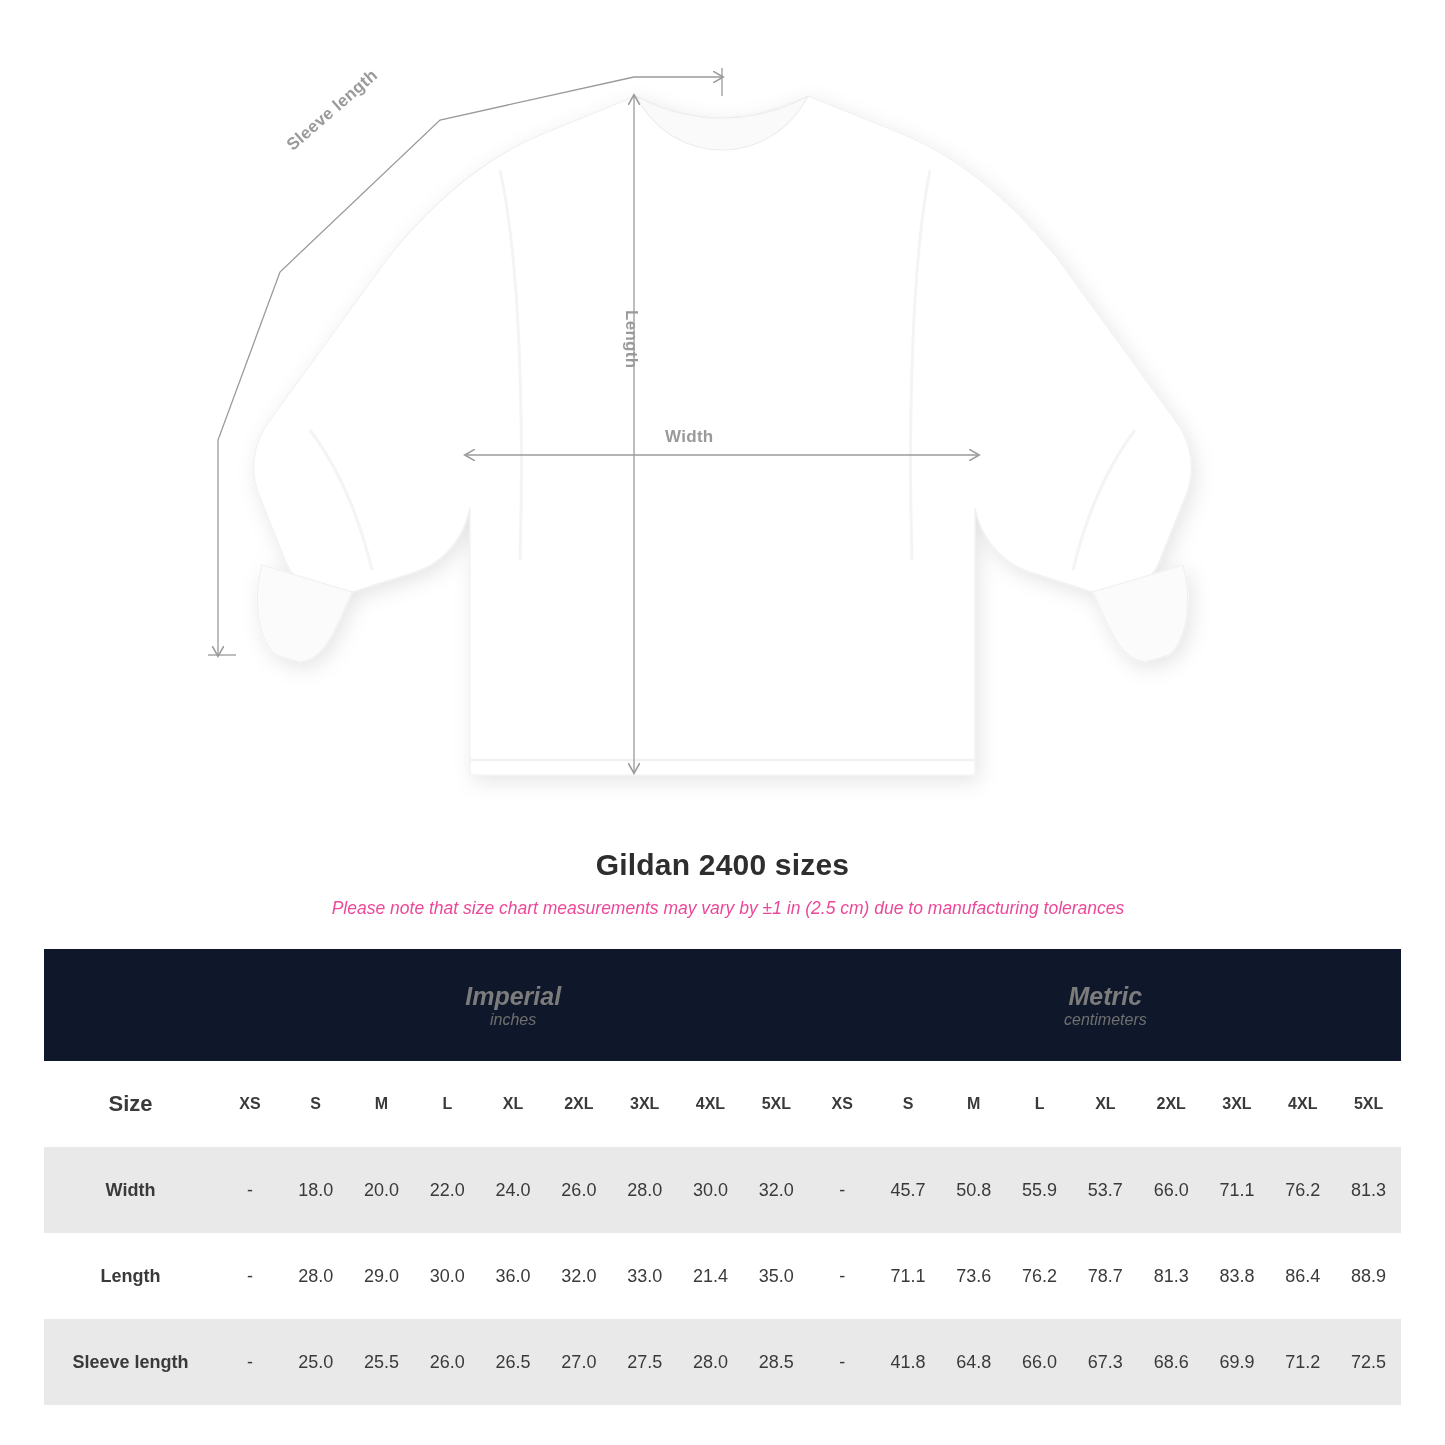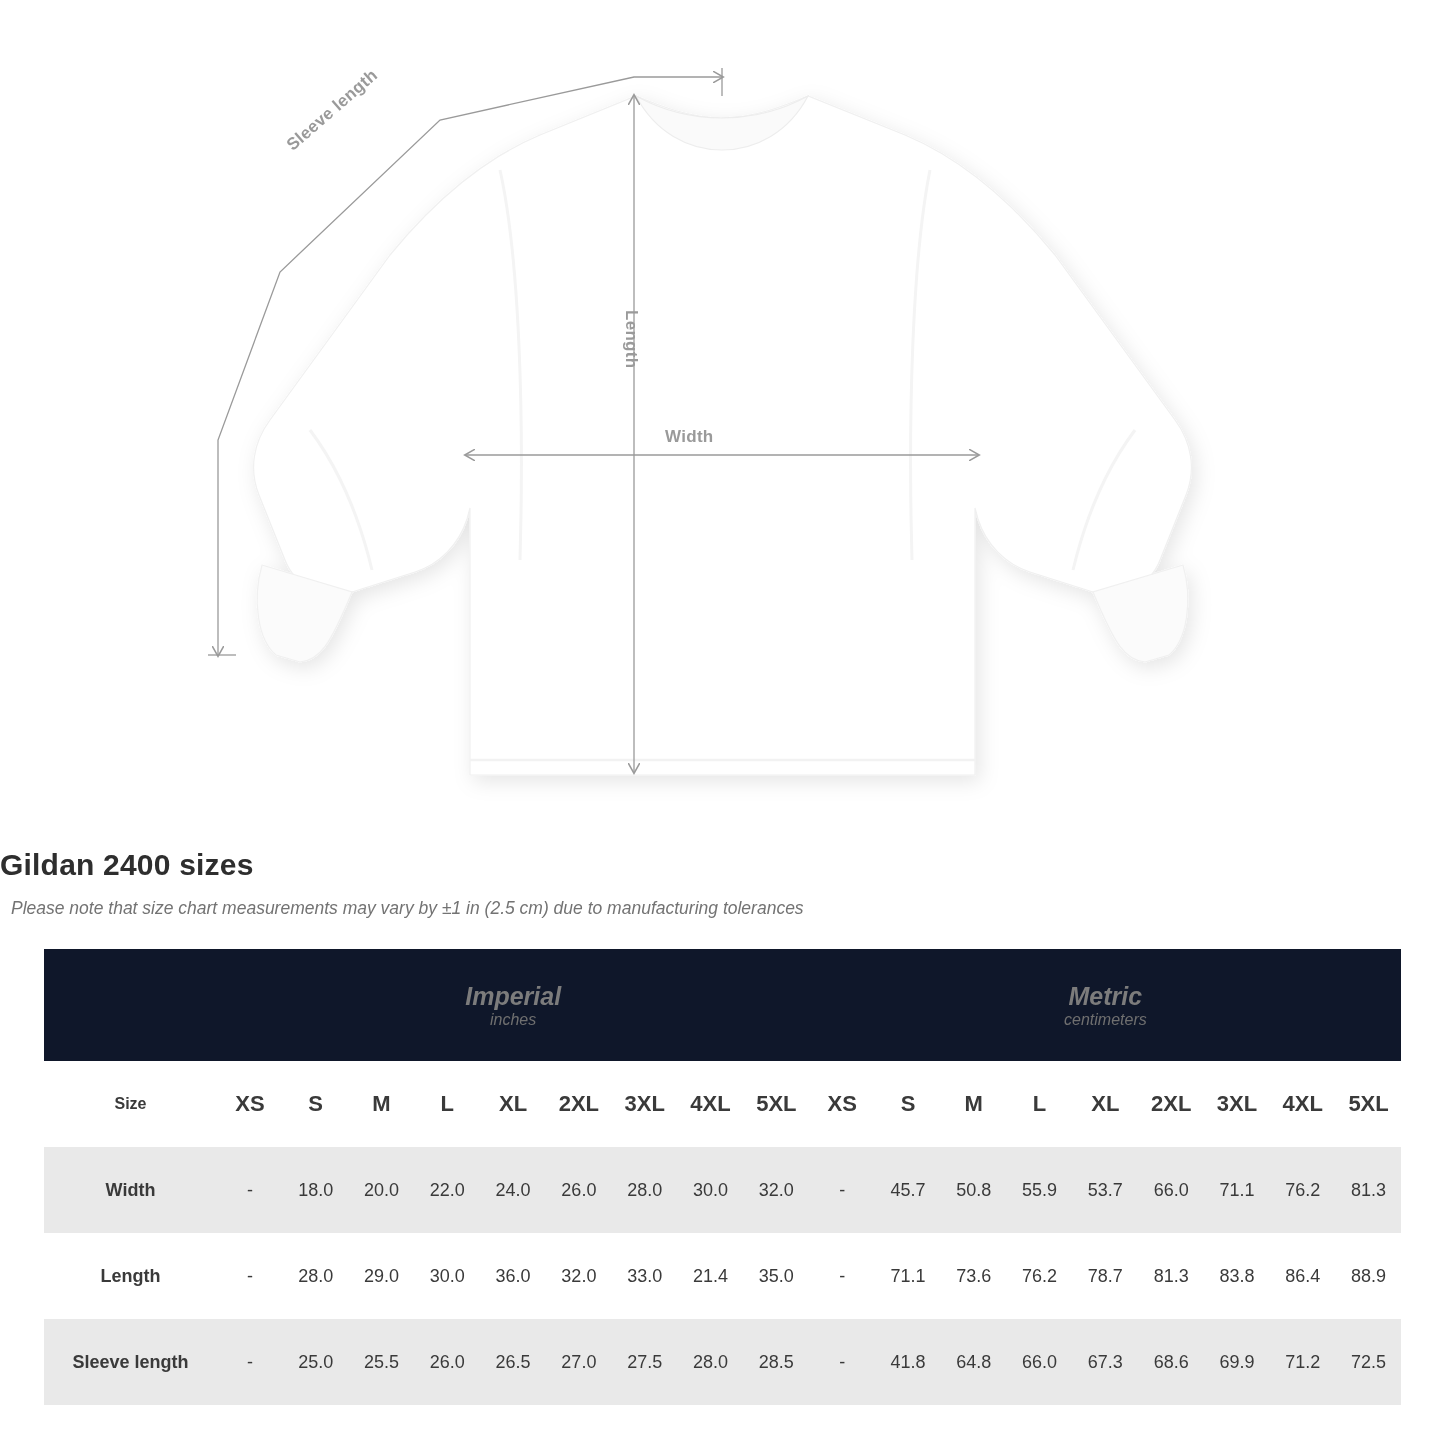--- a/index.html
+++ b/index.html
@@ -46,34 +46,34 @@
   }
   .label-sleeve {
     left: 283px;
     top: 140px;
     transform: rotate(-41deg);
     transform-origin: left top;
   }
 
   
   .title-block {
-    text-align: left;
+    text-align: center;
     margin-top: 18px;
   }
   .chart-title {
     font-size: 30px;
     font-weight: bold;
     color: #2e2e2e;
     letter-spacing: .2px;
   }
   .chart-note {
     margin-top: 16px;
     font-size: 17.5px;
     font-style: italic;
-    color: #737373;
+    color: #ec4899;
     padding-left: 11px;
   }
 
   
   .table-wrap {
     margin: 30px 44px 0 44px;
   }
   table.size-table {
     border-collapse: collapse;
     width: 1357px;
@@ -95,27 +95,27 @@
     font-weight: bold;
     color: #7c7c7c;
   }
   .unit-sub {
     font-size: 16px;
     font-style: italic;
     color: #6f6f6f;
   }
   .head-row td {
     height: 84px;
-    font-size: 22px;
+    font-size: 16px;
     font-weight: bold;
     color: #3a3a3a;
     background: #ffffff;
   }
   .head-row td.rowlabel {
-    font-size: 16px;
+    font-size: 22px;
     margin-top: 40px;
   }
   .data-row td {
     height: 84px;
     font-size: 18px;
     color: #3a3a3a;
   }
   .data-row.alt td {
     background: #e9e9e9;
   }

